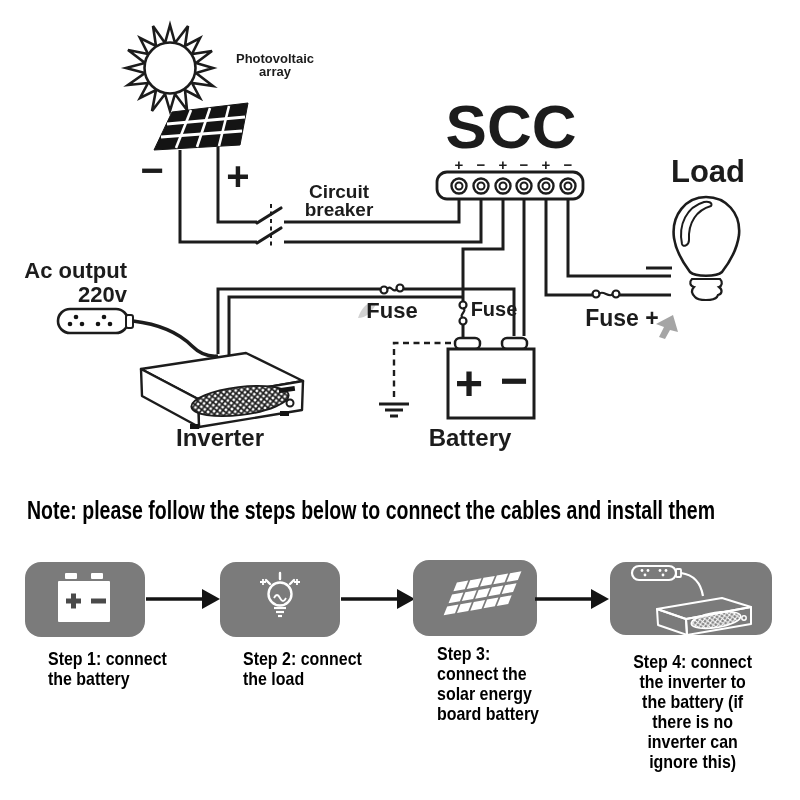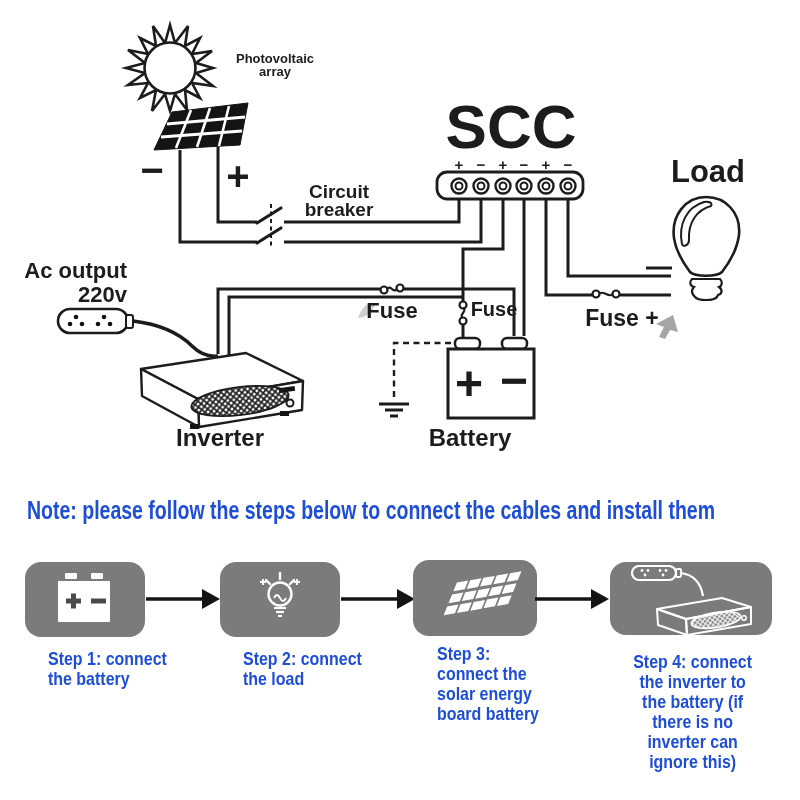--- a/index.html
+++ b/index.html
@@ -1,17 +1,17 @@
 <!DOCTYPE html>
 <html><head>
 <meta charset="utf-8">
 <style>
   html,body{margin:0;padding:0;background:#fff;}
   .page{position:relative;width:800px;height:800px;background:#fff;overflow:hidden;
-        font-family:"Liberation Sans",sans-serif;color:#1d4ed8;}
+        font-family:"Liberation Sans",sans-serif;color:#000000;}
   svg{display:block;}
   svg text{font-family:"Liberation Sans",sans-serif;font-weight:bold;fill:#1c1c1c;}
   .diagram{position:absolute;left:0;top:0;}
   .note{position:absolute;left:27px;top:496px;font-size:25px;font-weight:bold;
         white-space:nowrap;transform:scaleX(0.78);transform-origin:0 0;letter-spacing:0px;}
   .step-box{position:absolute;background:#7b7b7b;border-radius:16px;}
   .step-icon{position:absolute;left:0;top:0;}
   .step-label{position:absolute;font-size:19px;font-weight:bold;line-height:1.05;
               white-space:pre-line;transform:scaleX(0.84);transform-origin:0 0;}
   .step-label.centered{text-align:center;width:192px;}

